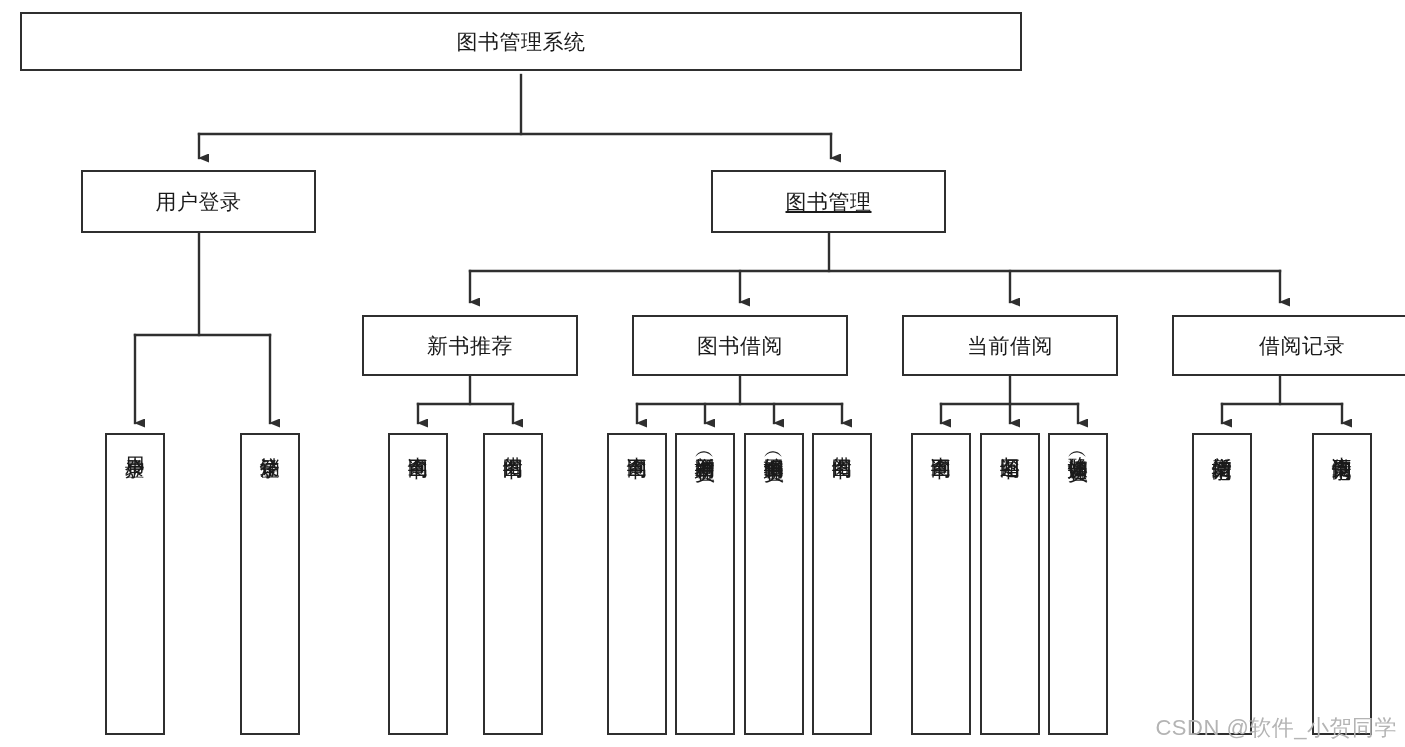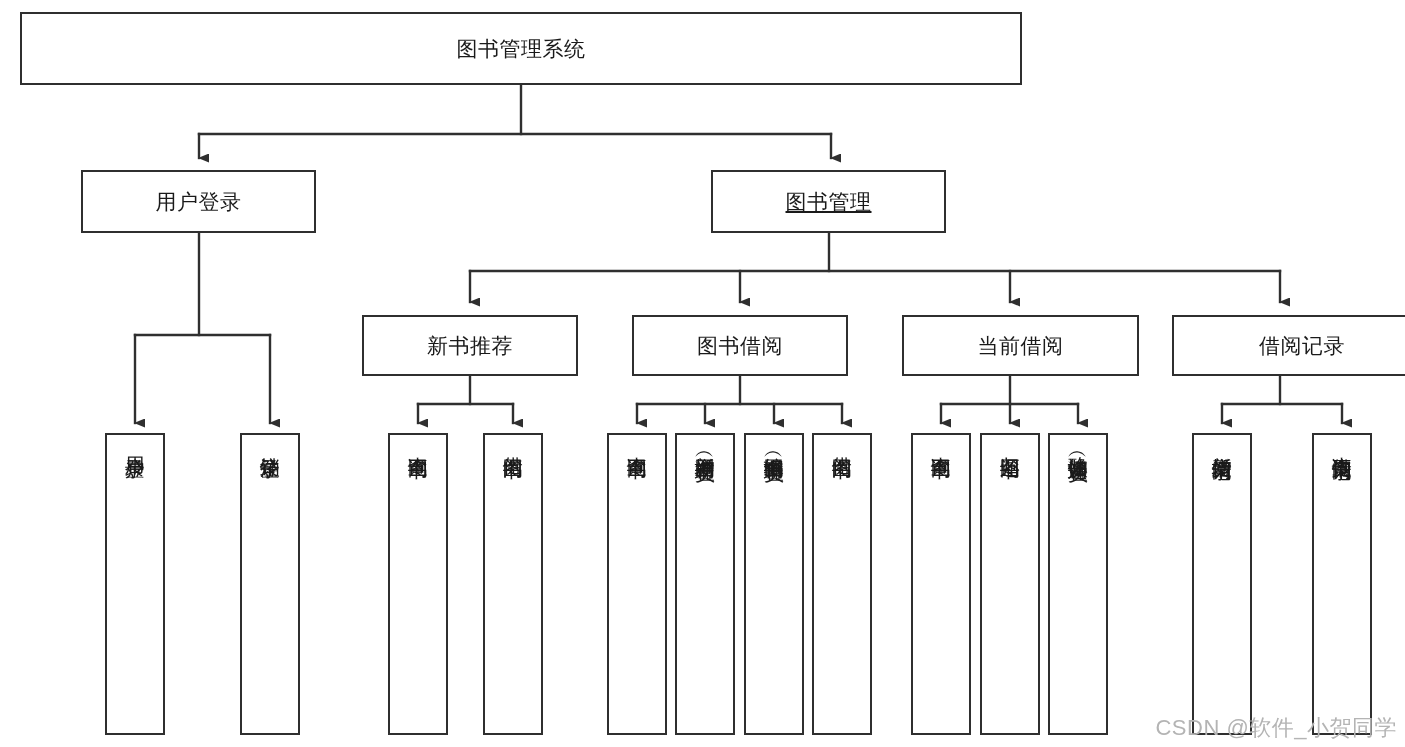--- a/index.html
+++ b/index.html
@@ -119,38 +119,38 @@
       <path d="M1010,404 L1010,423" marker-end="url(#arrowhead)"></path>
       <path d="M1078,404 L1078,423" marker-end="url(#arrowhead)"></path>
 
       <path d="M1280,376 L1280,404"></path>
       <path d="M1222,404 L1342,404"></path>
       <path d="M1222,404 L1222,423" marker-end="url(#arrowhead)"></path>
       <path d="M1342,404 L1342,423" marker-end="url(#arrowhead)"></path>
     </g>
   </svg>
 
-  <div class="node node-h lvl-root" style="left:20px; top:12px; width:1002px; height:73px;">
+  <div class="node node-h lvl-root" style="left:20px; top:12px; width:1002px; height:59px;">
     <span>图书管理系统</span>
   </div>
 
   <div class="node node-h lvl2" style="left:81px; top:170px; width:235px; height:63px;">
     <span>用户登录</span>
   </div>
   <div class="node node-h lvl2" style="left:711px; top:170px; width:235px; height:63px;text-decoration:underline;">
     <span>图书管理</span>
   </div>
 
   <div class="node node-h lvl3" style="left:362px; top:315px; width:216px; height:61px;">
     <span>新书推荐</span>
   </div>
   <div class="node node-h lvl3" style="left:632px; top:315px; width:216px; height:61px;">
     <span>图书借阅</span>
   </div>
-  <div class="node node-h lvl3" style="left:902px; top:315px; width:237px; height:61px;justify-content:center;">
+  <div class="node node-h lvl3" style="left:902px; top:315px; width:216px; height:61px;justify-content:center;">
     <span>当前借阅</span>
   </div>
   <div class="node node-h lvl3" style="left:1172px; top:315px; width:260px; height:61px;">
     <span>借阅记录</span>
   </div>
 
   <div class="node node-v lvl-leaf" style="left:105px; top:433px; width:60px; height:302px;">
     <span class="vlabel">用户登录</span>
   </div>
   <div class="node node-v lvl-leaf" style="left:240px; top:433px; width:60px; height:302px;">

